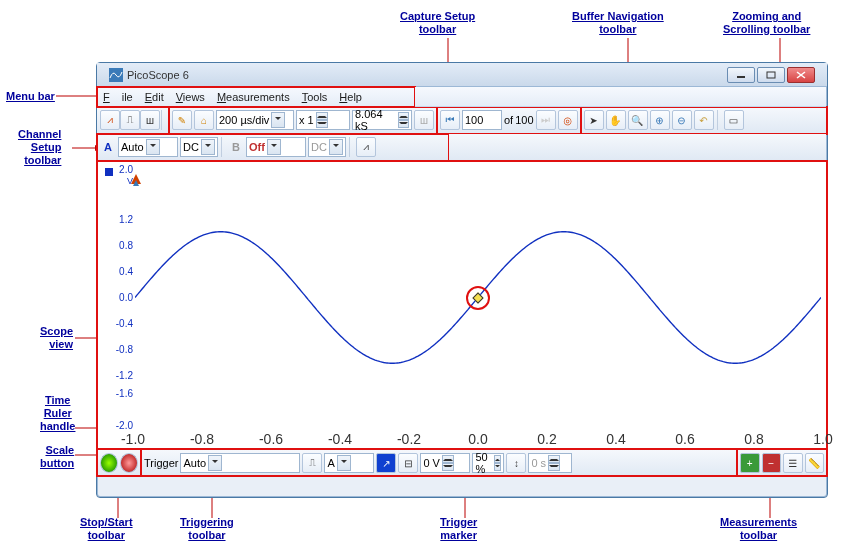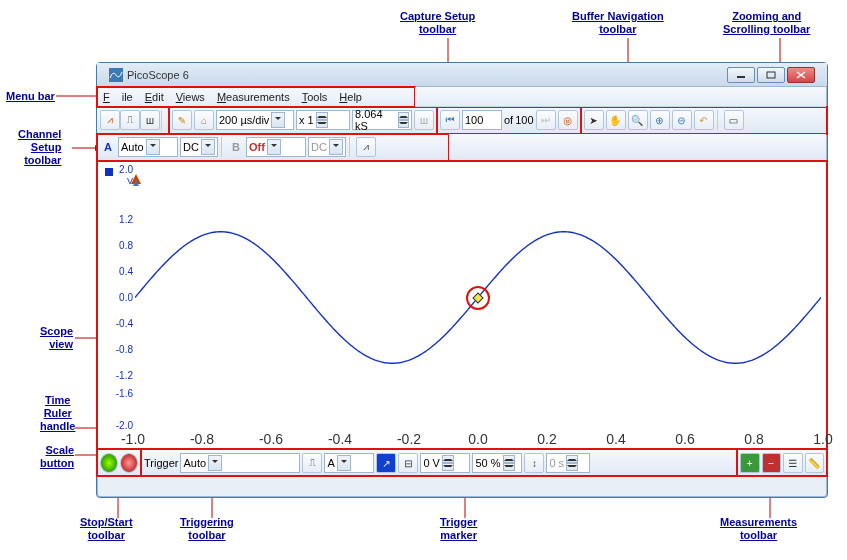--- a/index.html
+++ b/index.html
@@ -276,21 +276,21 @@
         </div>
       <div class="tb-btn" style="background:#1040d0;color:#fff">↗</div>
       <div class="tb-btn">⊟</div>
       <div class="spin" style="width:50px">
           <span>0 V</span>
           <span class="arrows">
             <div></div>
             <div></div>
           </span>
         </div>
-      <div class="spin" style="width:50px">
+      <div class="spin" style="width:32px">
           <span>50 %</span>
           <span class="arrows">
             <div></div>
             <div></div>
           </span>
         </div>
       <div class="tb-btn">↕</div>
       <div class="spin" style="width:44px">
           <span class="grey">0 s</span>
           <span class="arrows">

